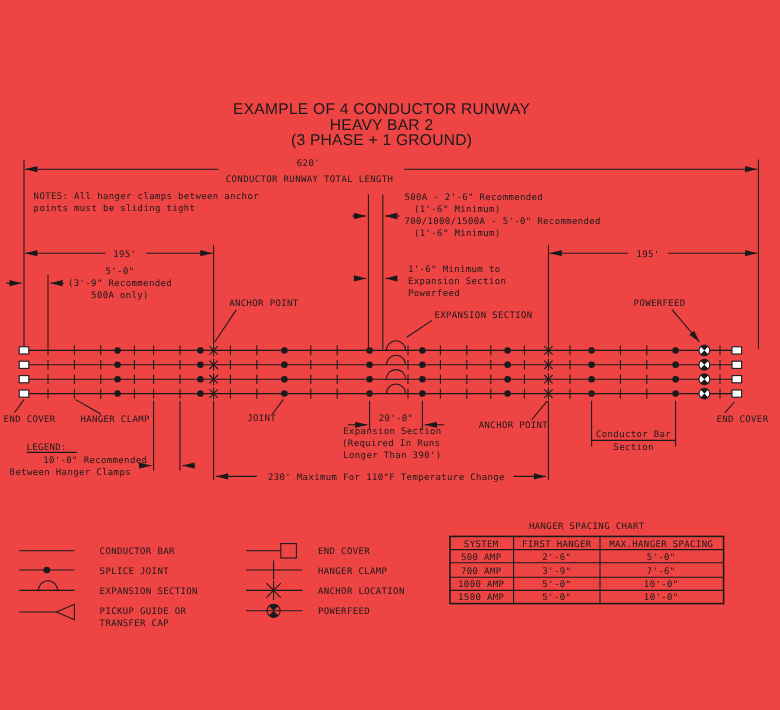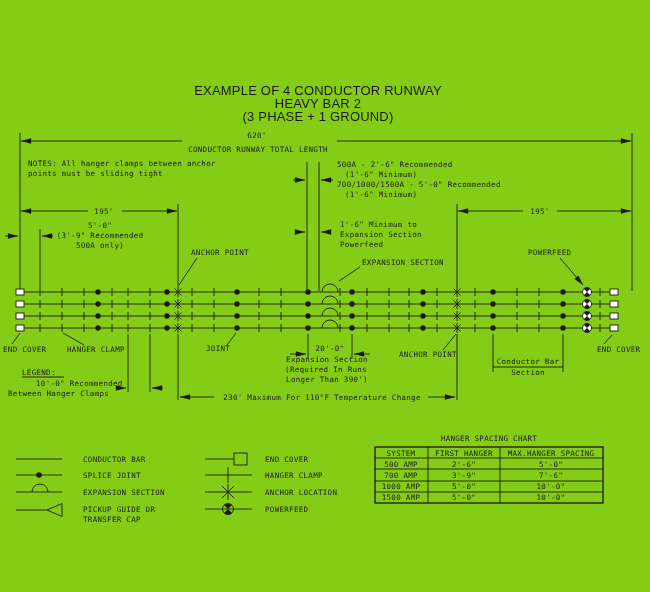--- a/index.html
+++ b/index.html
@@ -1,16 +1,16 @@
 <!DOCTYPE html>
 <html><head>
 <meta charset="utf-8">
 <style>
   html,body{margin:0;padding:0;background:#ffffff;}
-  .canvas{position:relative;width:650px;height:592px;background:#84cc16;overflow:hidden;}
+  .canvas{position:relative;width:650px;height:592px;background:#ef4444;overflow:hidden;}
   svg text{font-family:"DejaVu Sans Mono",monospace;font-size:7.5px;fill:#1a1a1a;letter-spacing:0.3px;}
   svg text.title-text{font-family:"Liberation Sans",sans-serif;font-size:13px;letter-spacing:0.2px;}
   svg text.tbl{font-size:7.5px;}
   .ln{stroke:#1a1a1a;stroke-width:0.9;fill:none;}
   .thk{stroke:#1a1a1a;stroke-width:1.3;fill:none;}
 </style>
 </head>
 <body>
 
 <div class="canvas">

